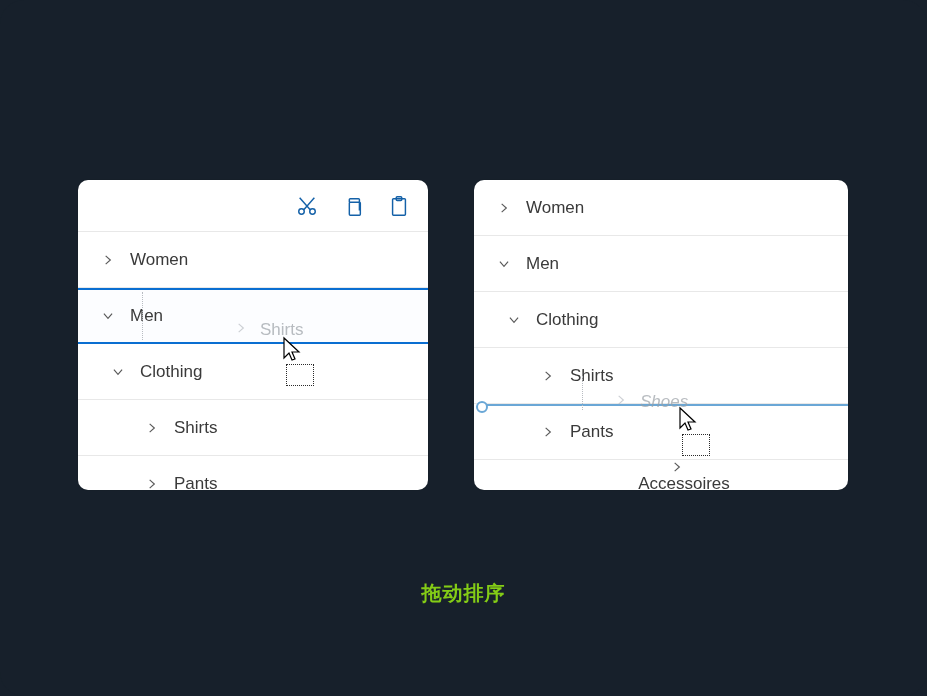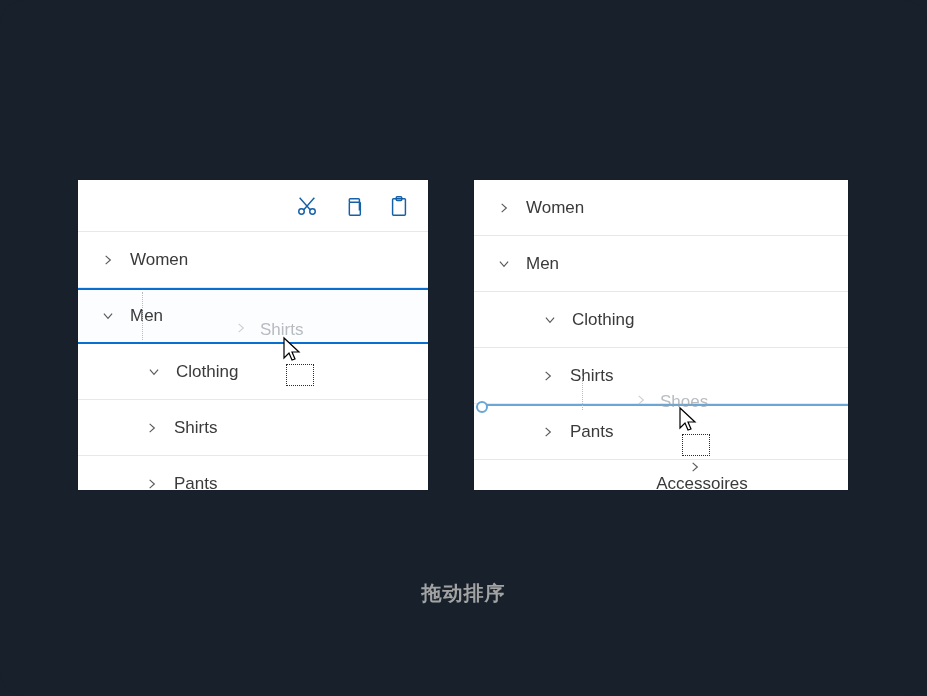--- a/index.html
+++ b/index.html
@@ -24,20 +24,21 @@
     top: 180px;
     left: 78px;
   }
   .panel {
     width: 350px;
     height: 310px;
     background: #ffffff;
     overflow: hidden;
     position: relative;
     box-shadow: 0 0 0 1px rgba(0,0,0,0.03);
+    border-radius: 10px;
   }
   .panel.right { width: 374px; }
 
   
   .toolbar {
     height: 52px;
     display: flex;
     justify-content: flex-end;
     align-items: center;
     gap: 24px;
@@ -59,21 +60,21 @@
   }
   .row .chev { width: 16px; display:flex; justify-content:center; color: #32363a; }
   .row .chev svg { width: 14px; height: 14px; stroke: #5a5a5a; stroke-width: 2; fill:none; }
   .row .label { margin-left: 14px; }
   .row.selected {
     border-top: 2px solid #0a6ed1;
     border-bottom: 2px solid #0a6ed1;
     background: #fcfdff;
   }
   .ind1 { padding-left: 22px; }
-  .ind2 { padding-left: 68px; }
+  .ind2 { padding-left: 32px; }
   .ind3 { padding-left: 66px; }
 
   
   .ghost {
     position: absolute;
     color: #9aa0a6;
     font-size: 17px;
     display: flex;
     align-items: center;
     gap: 12px;
@@ -117,21 +118,21 @@
     margin-top: -2px;
     margin-left: 4px;
     background: rgba(255,255,255,0.6);
   }
 
   .caption {
     position: absolute;
     left: 0; right: 0;
     top: 580px;
     text-align: center;
-    color: #a3a3a3;
+    color: #84cc16;
     font-size: 20px;
     font-weight: 600;
     letter-spacing: 1px;
   }
 </style>
 </head>
 <body>
 
 <div class="outer">
   <div class="panels">
@@ -274,21 +275,21 @@
               <path d="M8 5l8 7-8 7"></path>
             </svg>
           </span>
         <span class="label">Accessoires</span>
       </div>
 
       <div class="dropline" style="top:224px; left:6px;"></div>
 
       <div class="ghost-guide" style="top:196px; left:108px; height:34px;"></div>
 
-      <div class="ghost" style="top:212px; left:160px;">
+      <div class="ghost" style="top:212px; left:140px;font-style:italic;">
         <span class="gchev"><svg viewBox="0 0 24 24">
               <path d="M8 5l8 7-8 7"></path>
             </svg></span>
         <span>Shoes</span>
       </div>
 
       <div class="cursor" style="top:226px; left:204px;">
         <svg class="arrow" viewBox="0 0 20 26">
             <path d="M2 2 L2 22 L7 17 L10 24 L13 23 L10 16 L17 16 Z" fill="#fff" stroke="#000" stroke-width="1.2"></path>
           </svg>

